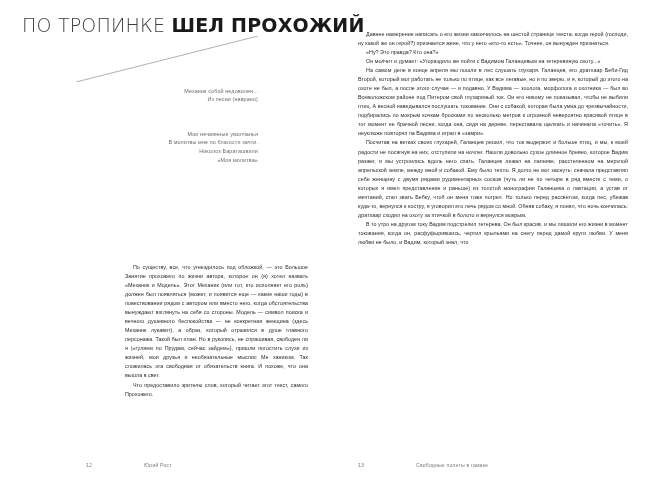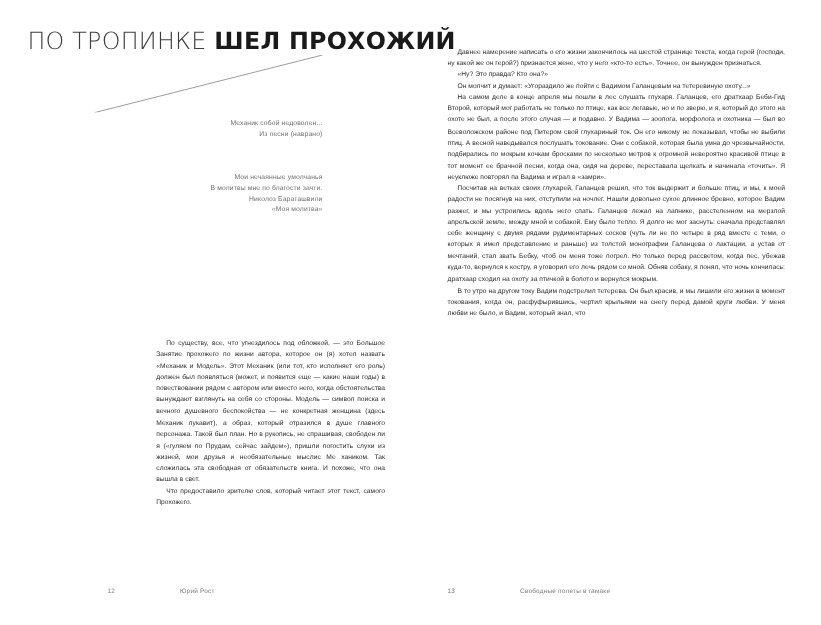--- a/index.html
+++ b/index.html
@@ -13,20 +13,21 @@
     overflow: hidden;
     font-family: "Liberation Sans", sans-serif;
     color: #231f20;
   }
   .spread {
     position: relative;
     width: 657px;
     height: 483px;
     display: flex;
     background: #ffffff;
+    align-items: center;
   }
 
   
   .page {
     position: relative;
     height: 500px;
     box-sizing: border-box;
   }
   .page-left  { width: 330px; }
   .page-right { width: 327px; }

